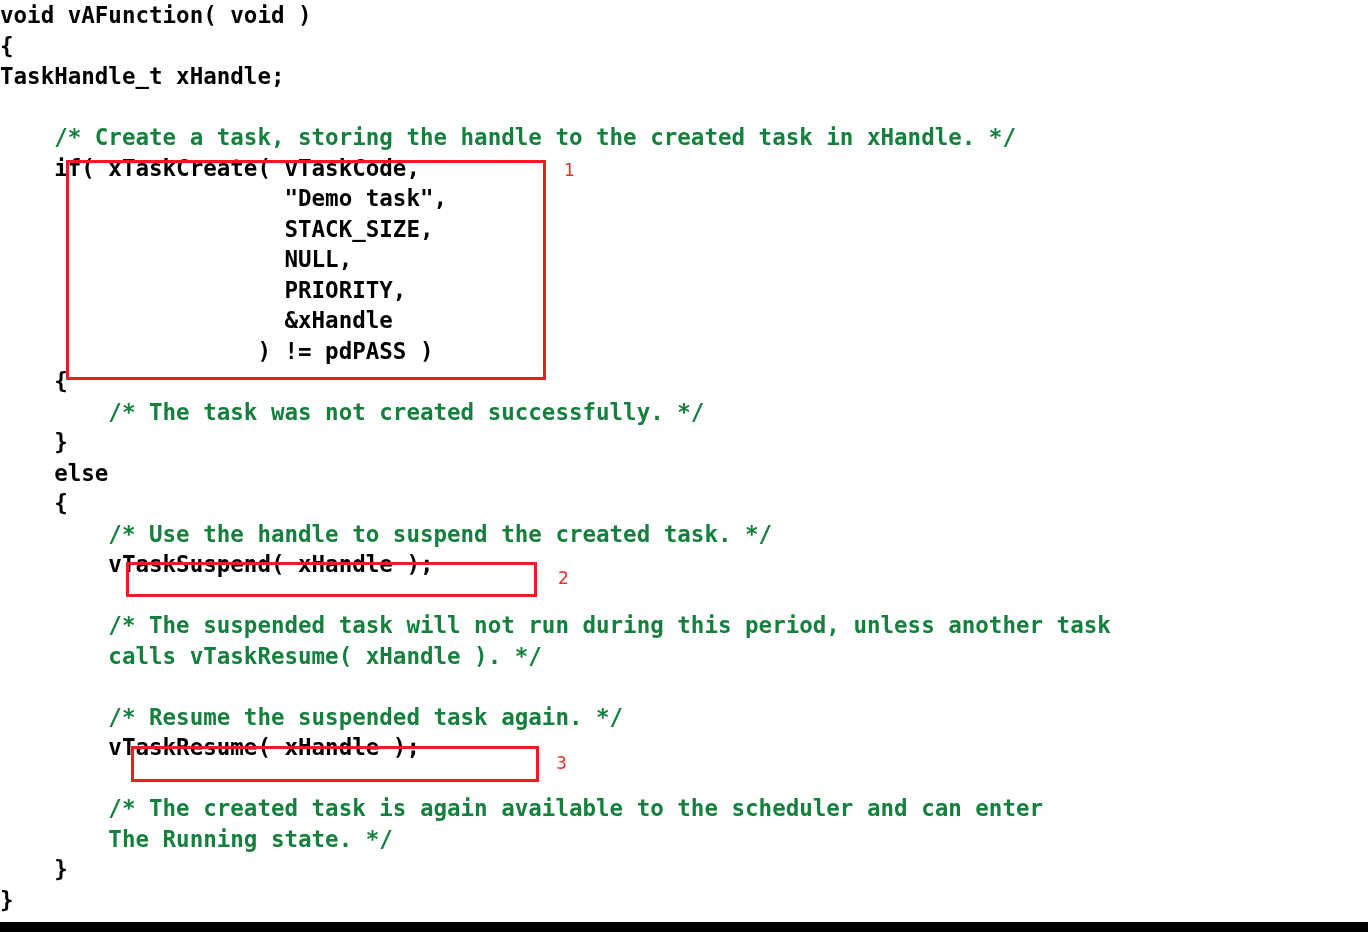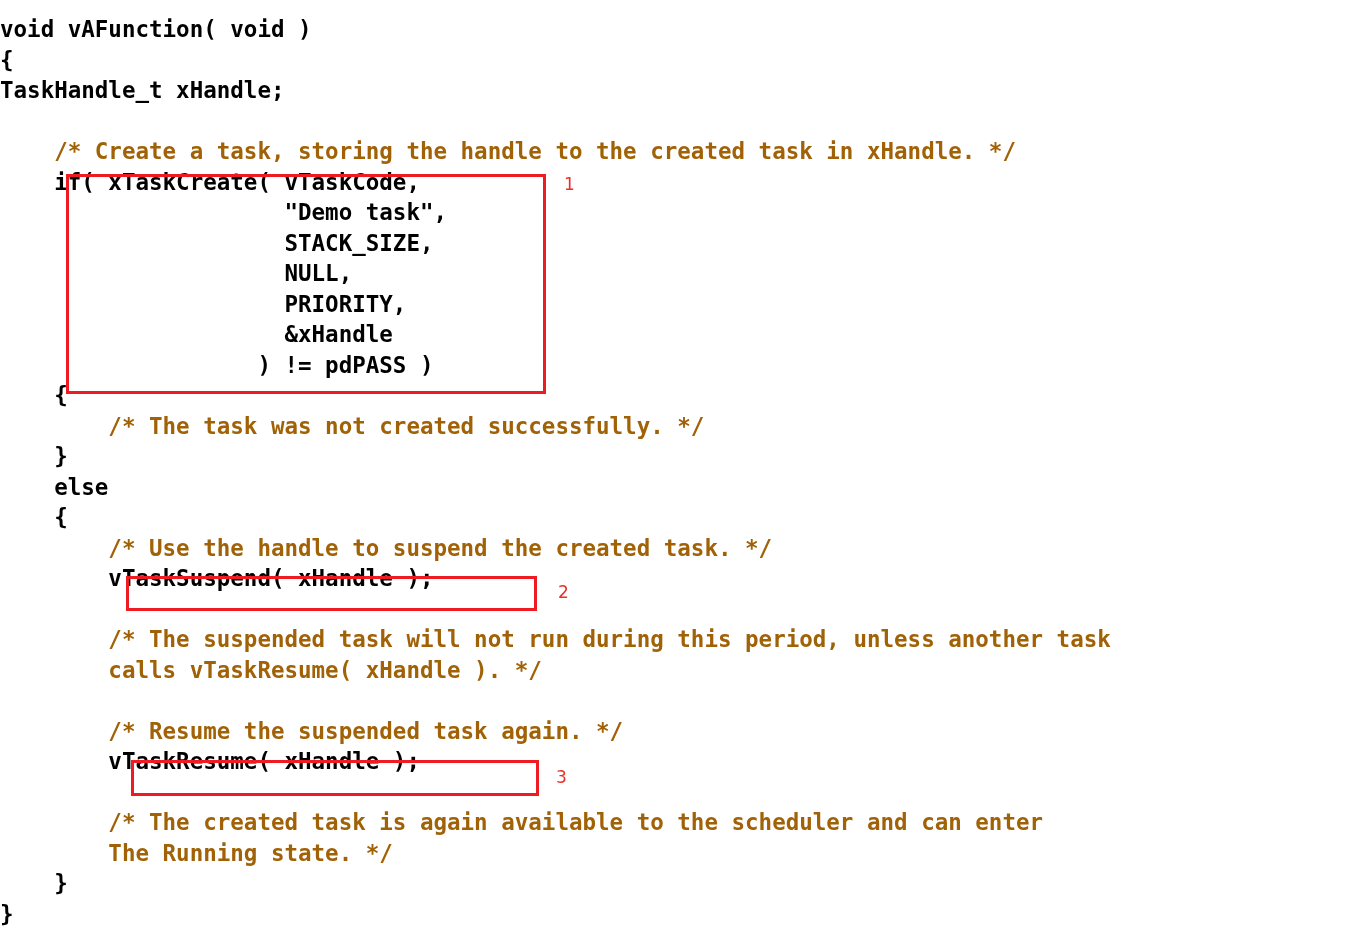--- a/index.html
+++ b/index.html
@@ -12,42 +12,41 @@
     width: 1368px;
     height: 932px;
     overflow: hidden;
     font-family: "DejaVu Sans Mono", "Liberation Mono", monospace;
   }
   #stage {
     position: relative;
     width: 1368px;
     height: 768px;
     background: #ffffff;
-    margin-top: 14px;
   }
   .code {
     position: absolute;
     left: 0;
     top: 0;
     width: 1368px;
     padding: 0;
     margin: 0;
     font-family: "DejaVu Sans Mono", "Liberation Mono", monospace;
     font-size: 22.5px;
     font-weight: bold;
     line-height: 30.5px;
     letter-spacing: 0px;
     white-space: pre;
     color: #000000;
   }
   .line {
     height: 30.5px;
     white-space: pre;
   }
-  .cmt { color: #a16207; }
+  .cmt { color: #15803d; }
   .plain { color: #000000; }
 
   
   .redbox {
     position: absolute;
     border: 3px solid #ee1c22;
     box-sizing: border-box;
     background: transparent;
     pointer-events: none;
   }

